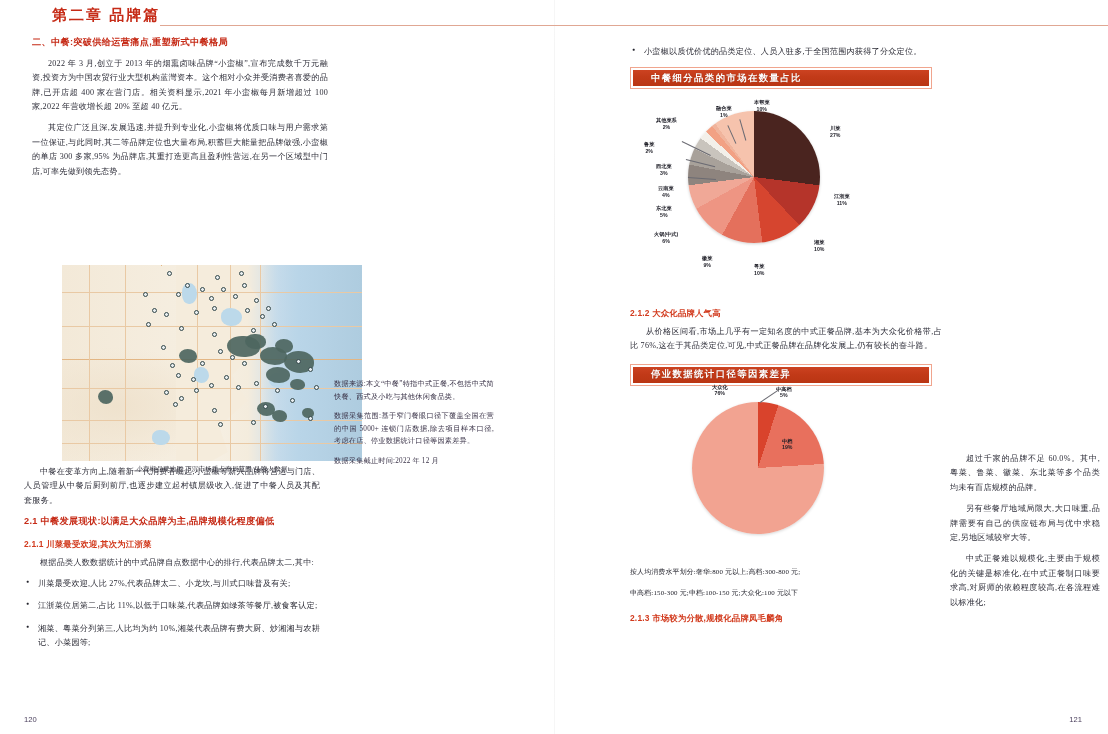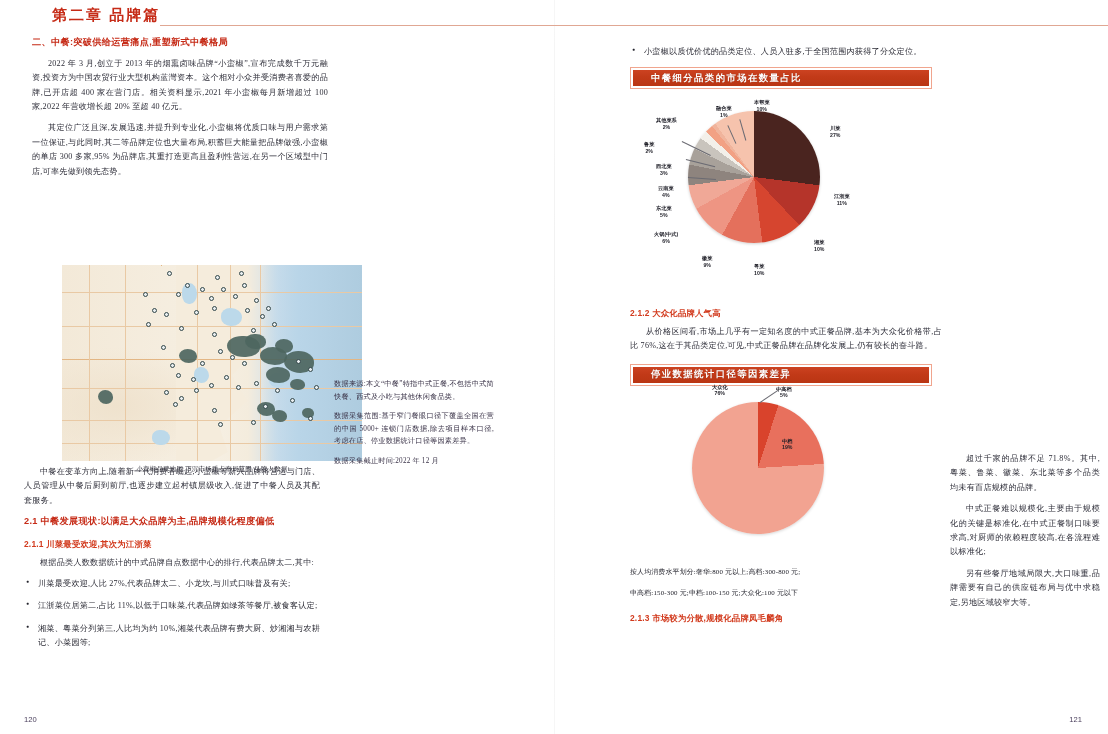--- a/index.html
+++ b/index.html
@@ -384,18 +384,18 @@
     <div class="lead" style="left:130px; top:8px; width:22px; transform:rotate(-34deg);"></div>
   </div>
 
   <p class="pie-note">按人均消费水平划分:奢华:800 元以上;高档:300-800 元;</p>
   <p class="pie-note" style="margin-top:8px;">中高档:150-300 元;中档:100-150 元;大众化:100 元以下</p>
 
   <h3 class="sub" style="margin-top:13px;">2.1.3 市场较为分散,规模化品牌凤毛麟角</h3>
 </div>
 
 <div class="col col-d">
-  <p class="body">超过千家的品牌不足 71.8%。其中,粤菜、鲁菜、徽菜、东北菜等多个品类均未有百店规模的品牌。</p>
+  <p class="body">超过千家的品牌不足 60.0%。其中,粤菜、鲁菜、徽菜、东北菜等多个品类均未有百店规模的品牌。</p>
+  <p class="body">另有些餐厅地域局限大,大口味重,品牌需要有自己的供应链布局与优中求稳定,另地区域较窄大等。</p>
   <p class="body">中式正餐难以规模化,主要由于规模化的关键是标准化,在中式正餐制口味要求高,对厨师的依赖程度较高,在各流程难以标准化;</p>
-  <p class="body">另有些餐厅地域局限大,大口味重,品牌需要有自己的供应链布局与优中求稳定,另地区域较窄大等。</p>
 </div>
 
 <div class="chapter-rule"></div>
 
 </body></html>

